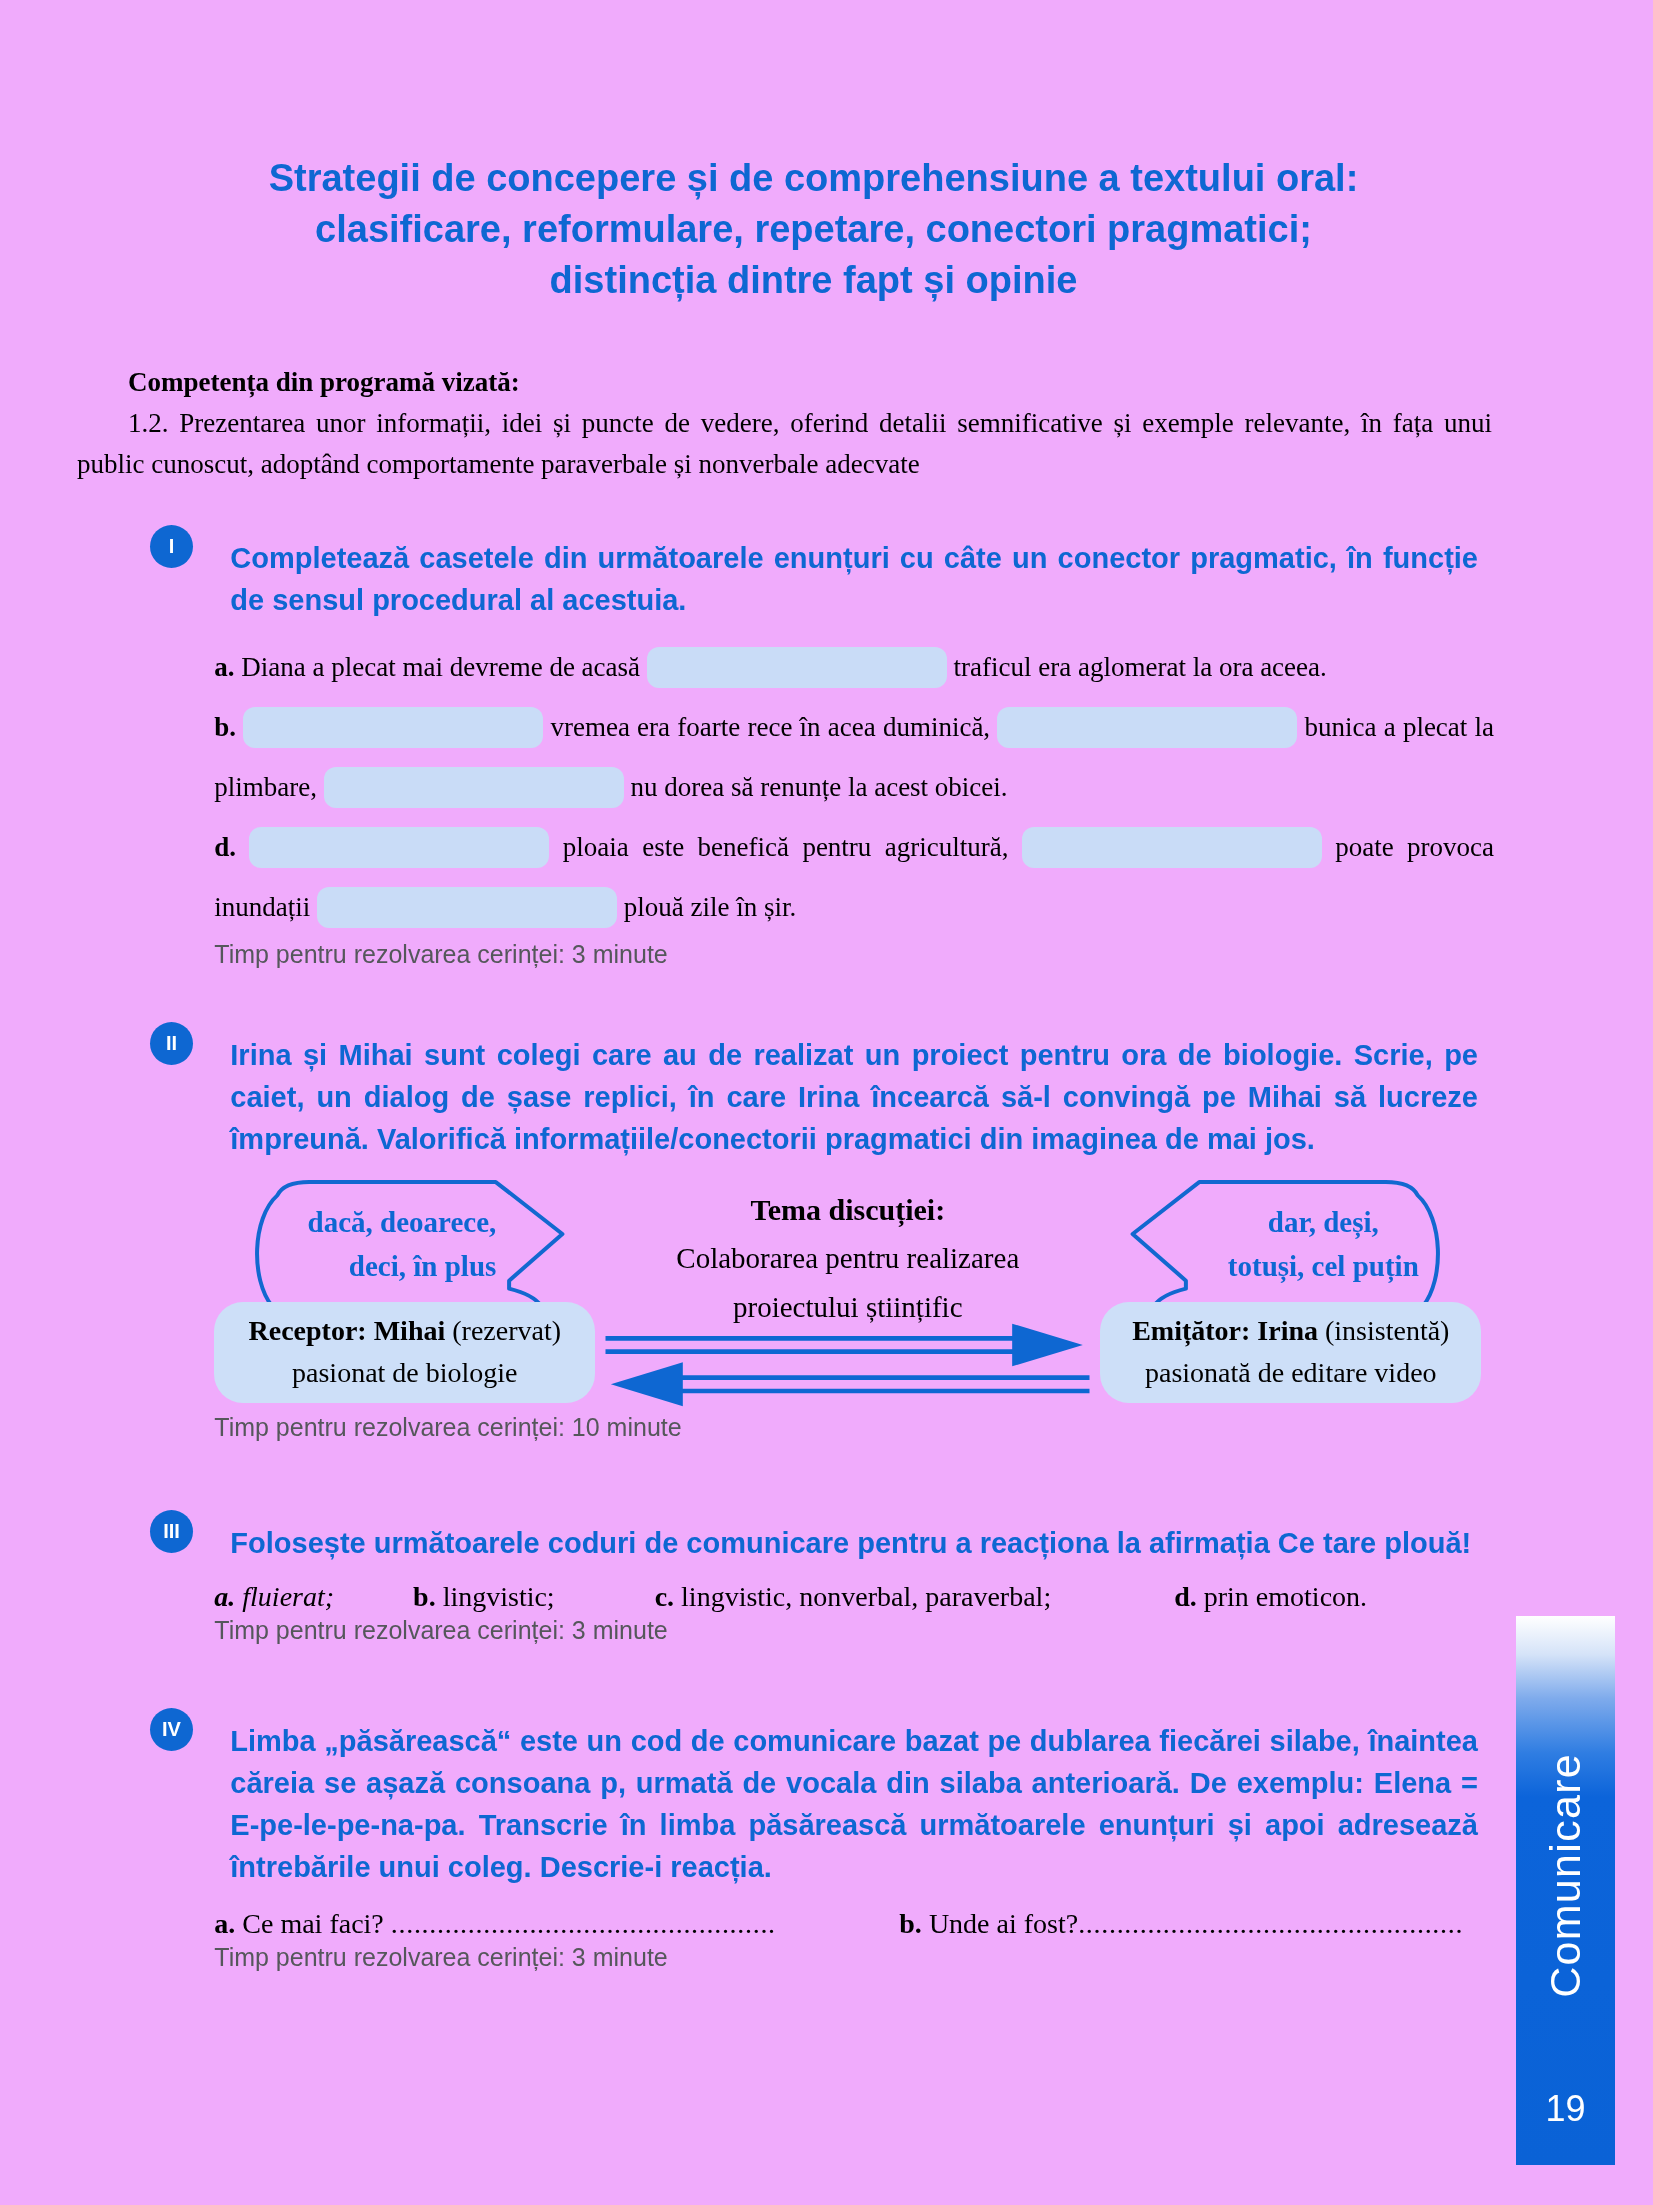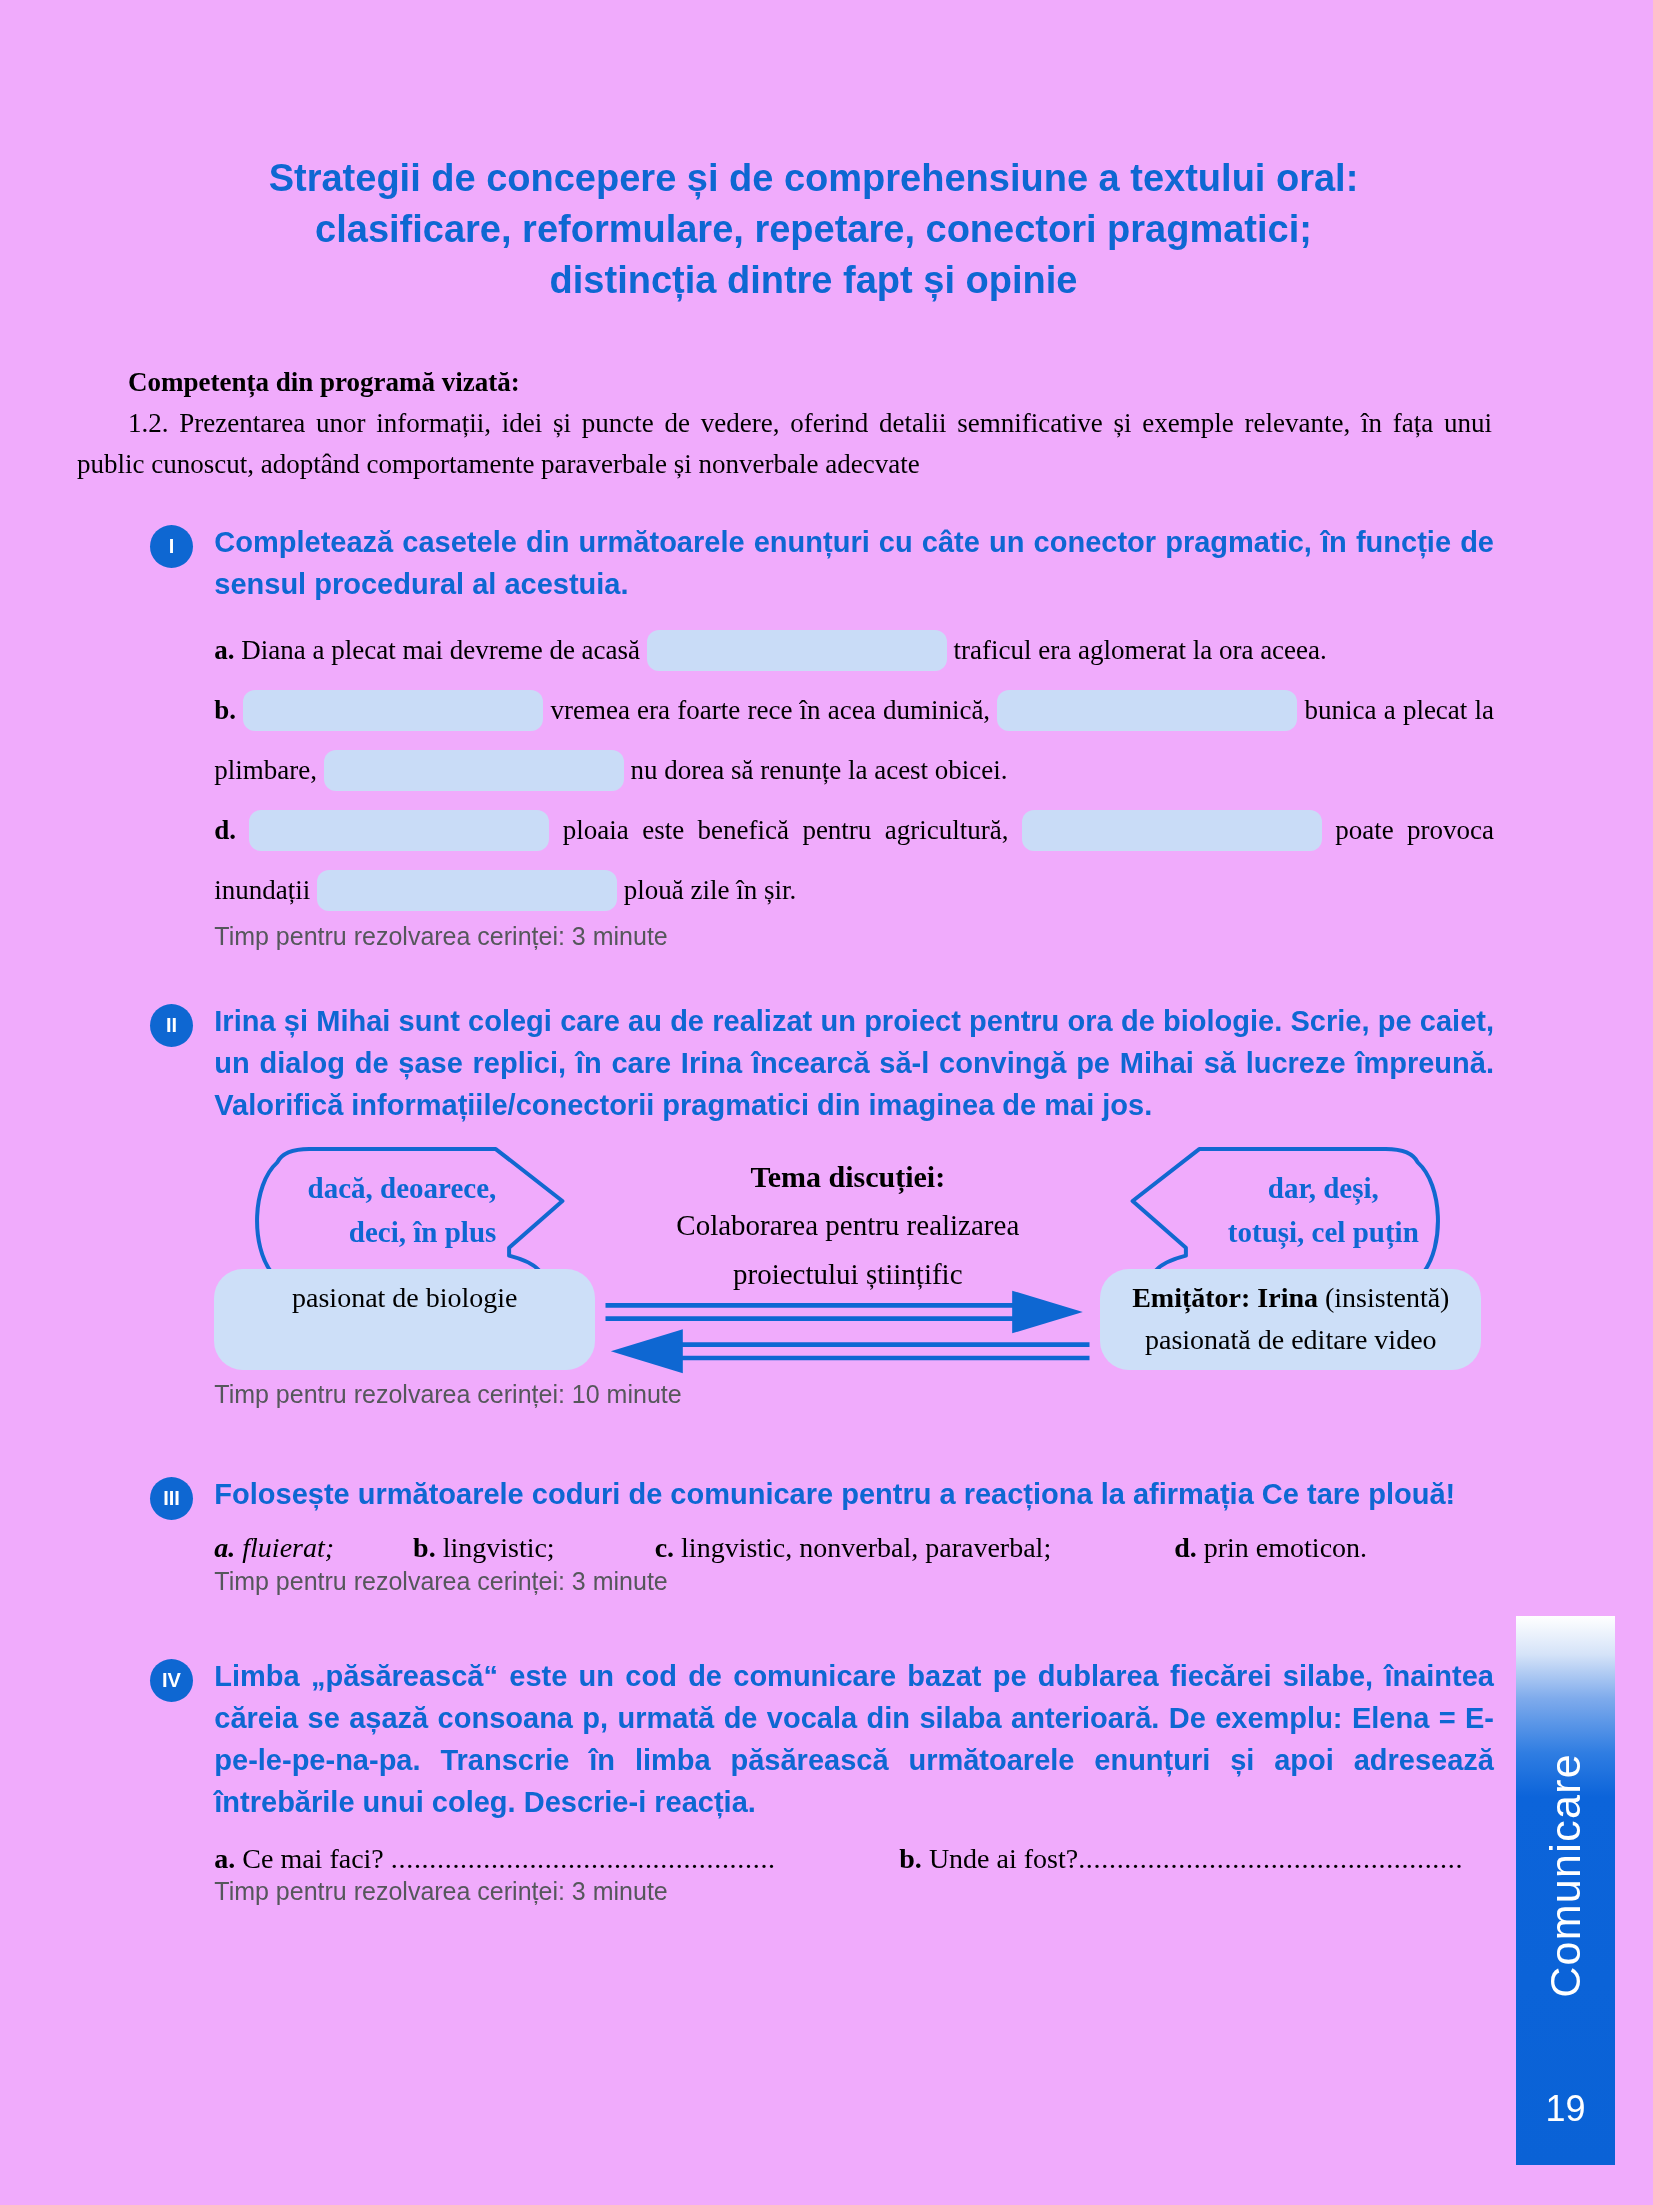--- a/index.html
+++ b/index.html
@@ -19,21 +19,21 @@
   
   .ex{display:flex;align-items:flex-start;margin:0 160px 0 150px;}
   .ex1{margin-top:36px;}
   .ex2{margin-top:49px;}
   .ex3{margin-top:64px;}
   .ex4{margin-top:59px;}
   .badge{flex:0 0 43px;height:43px;border-radius:50%;background:#0e67d2;color:#fff;
          font-family:"Liberation Sans",sans-serif;font-weight:bold;font-size:20px;
          display:flex;align-items:center;justify-content:center;margin-right:21.3px;margin-top:4px;}
   .ex-body{flex:1;min-width:0;}
-  .statement{margin:0;font-family:"Liberation Sans",sans-serif;font-weight:bold;
+  .statement{margin:16px;font-family:"Liberation Sans",sans-serif;font-weight:bold;
              font-size:29px;line-height:42px;color:#0e67d2;text-align:justify;}
   .statement .it{}
 
   
   .sentences{margin-top:14.7px;font-size:27px;line-height:60px;}
   .sentence{margin:0;text-align:justify;}
   .slabel{font-weight:bold;}
   .blank{display:inline-block;width:300px;height:41px;background:#c9dcf7;
          border-radius:12px;vertical-align:-12px;}
 
@@ -157,20 +157,24 @@
           <div>totuși, cel puțin</div>
         </div>
 
         <div class="topic">
           <div class="topic-label">Tema discuției:</div>
           <div>Colaborarea pentru realizarea</div>
           <div>proiectului științific</div>
         </div>
 
         <div class="person-box pleft">
+          <div>
+            <b>Receptor: Mihai</b>
+            <span>(rezervat)</span>
+          </div>
           <div>pasionat de biologie</div>
         </div>
         <div class="person-box pright">
           <div>
             <b>Emițător: Irina</b>
             <span>(insistentă)</span>
           </div>
           <div>pasionată de editare video</div>
         </div>
 

